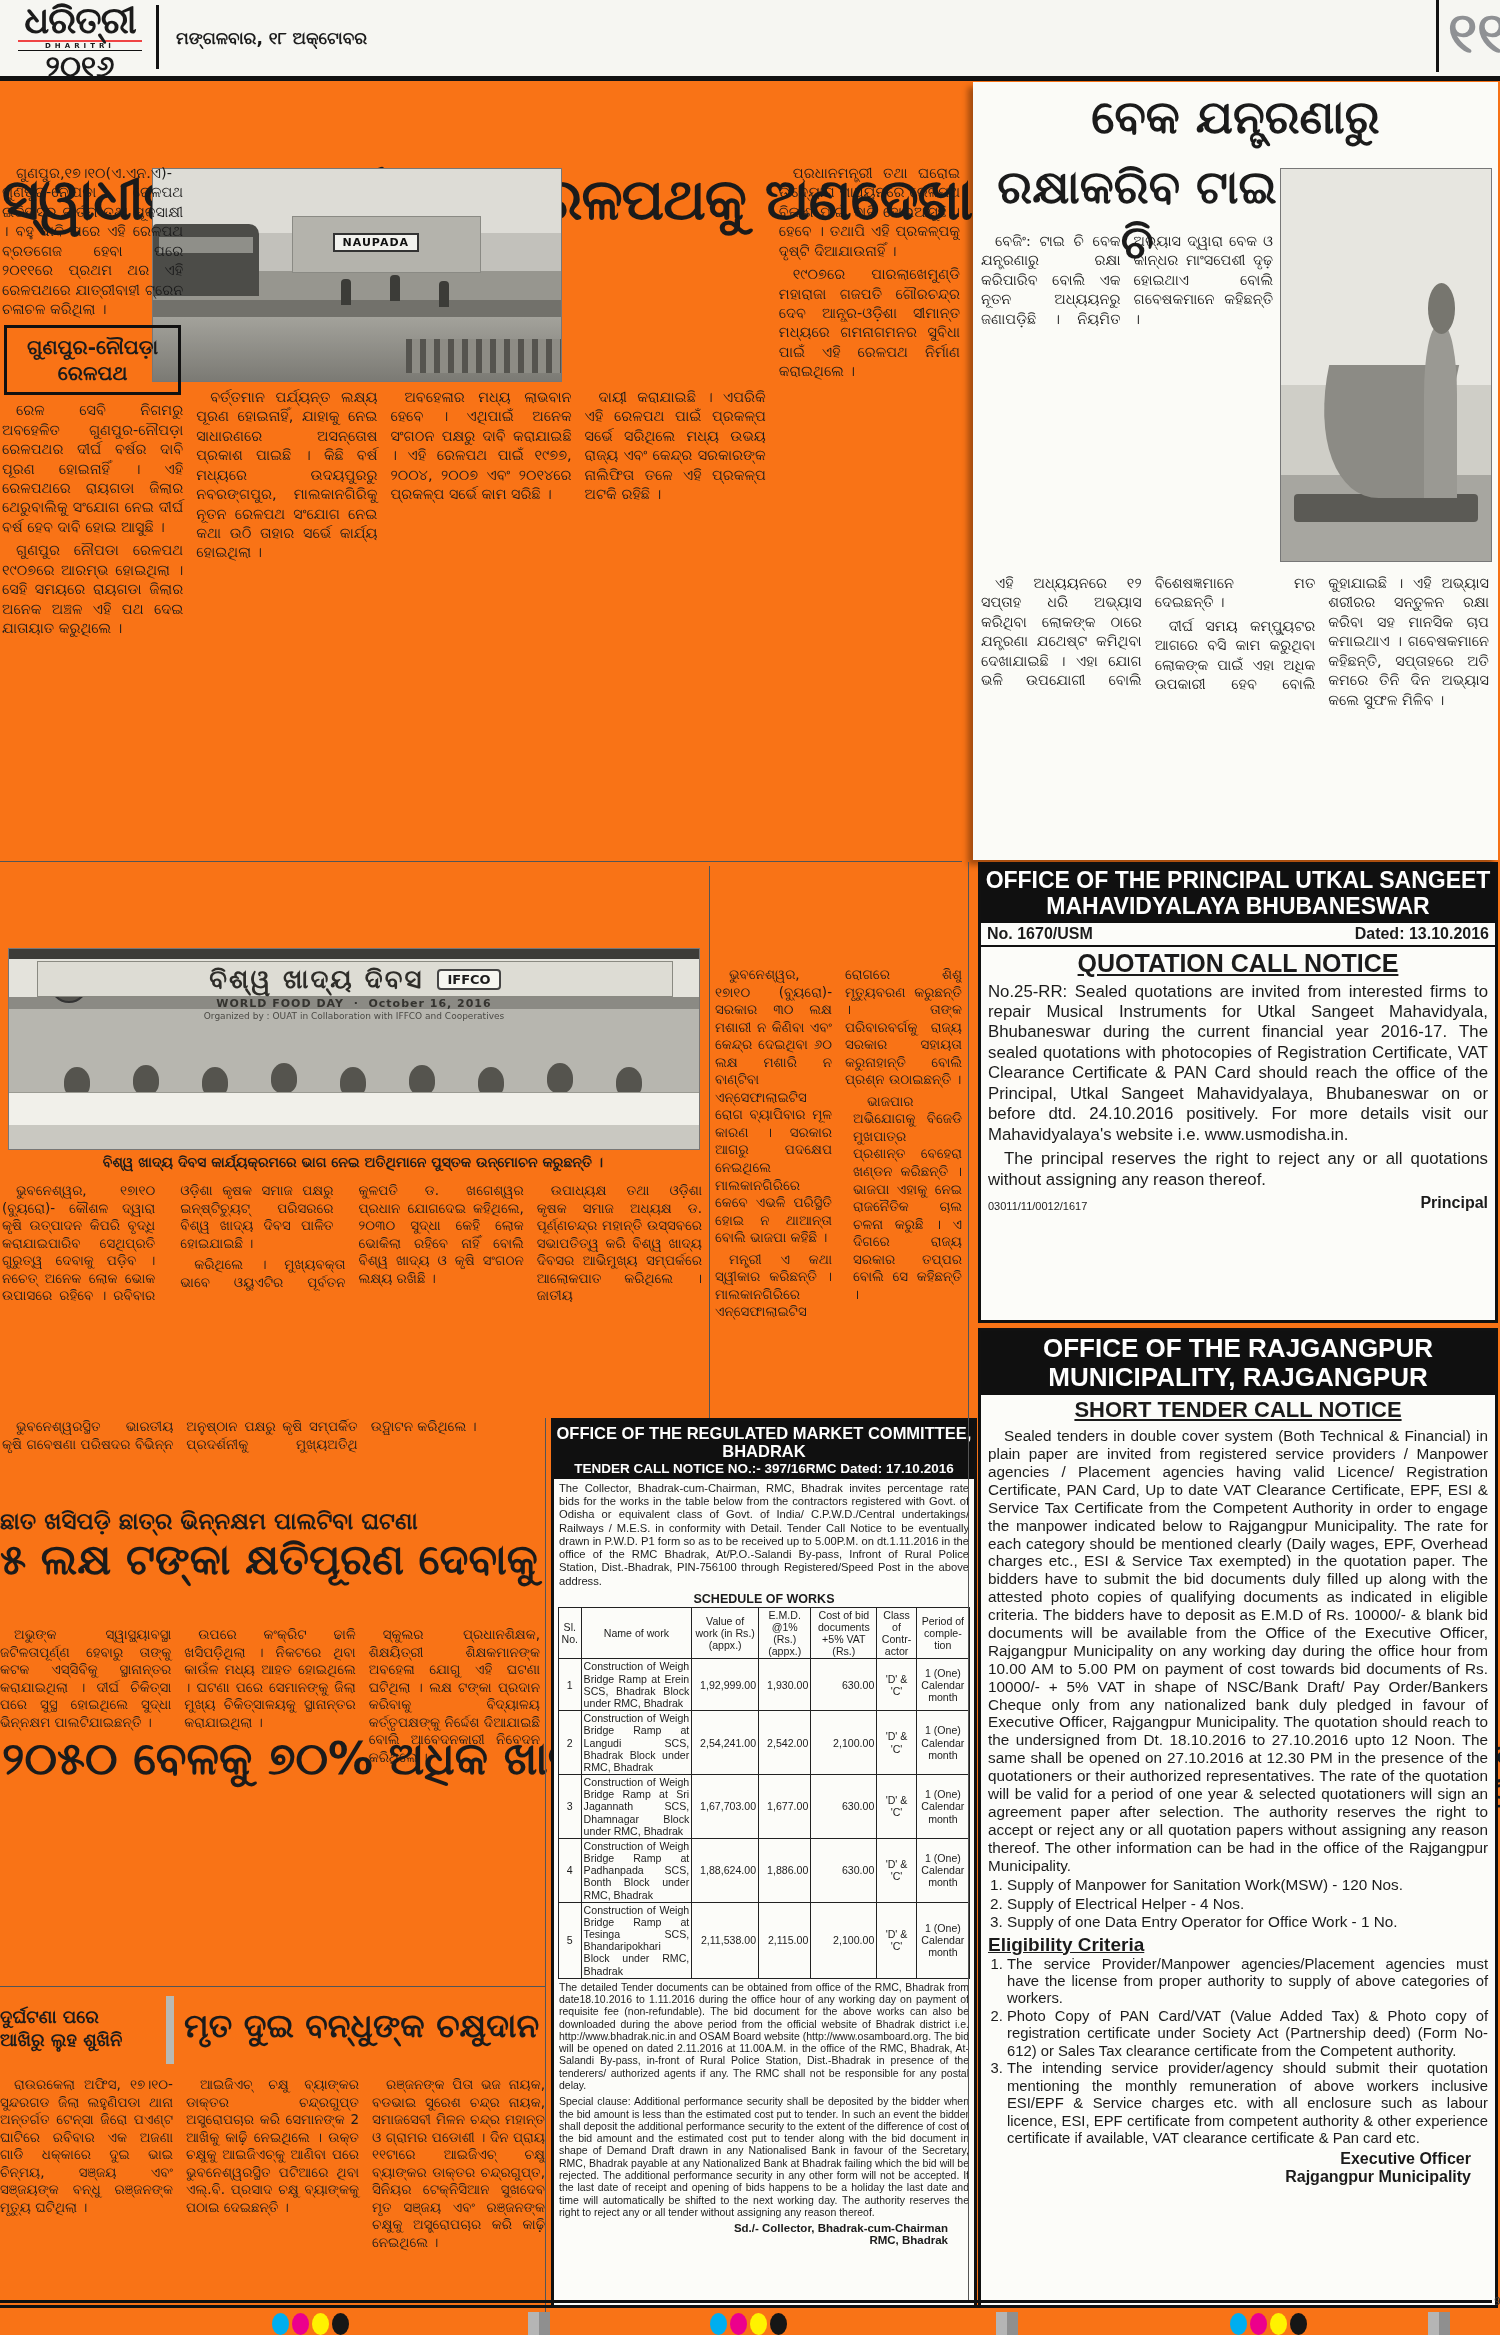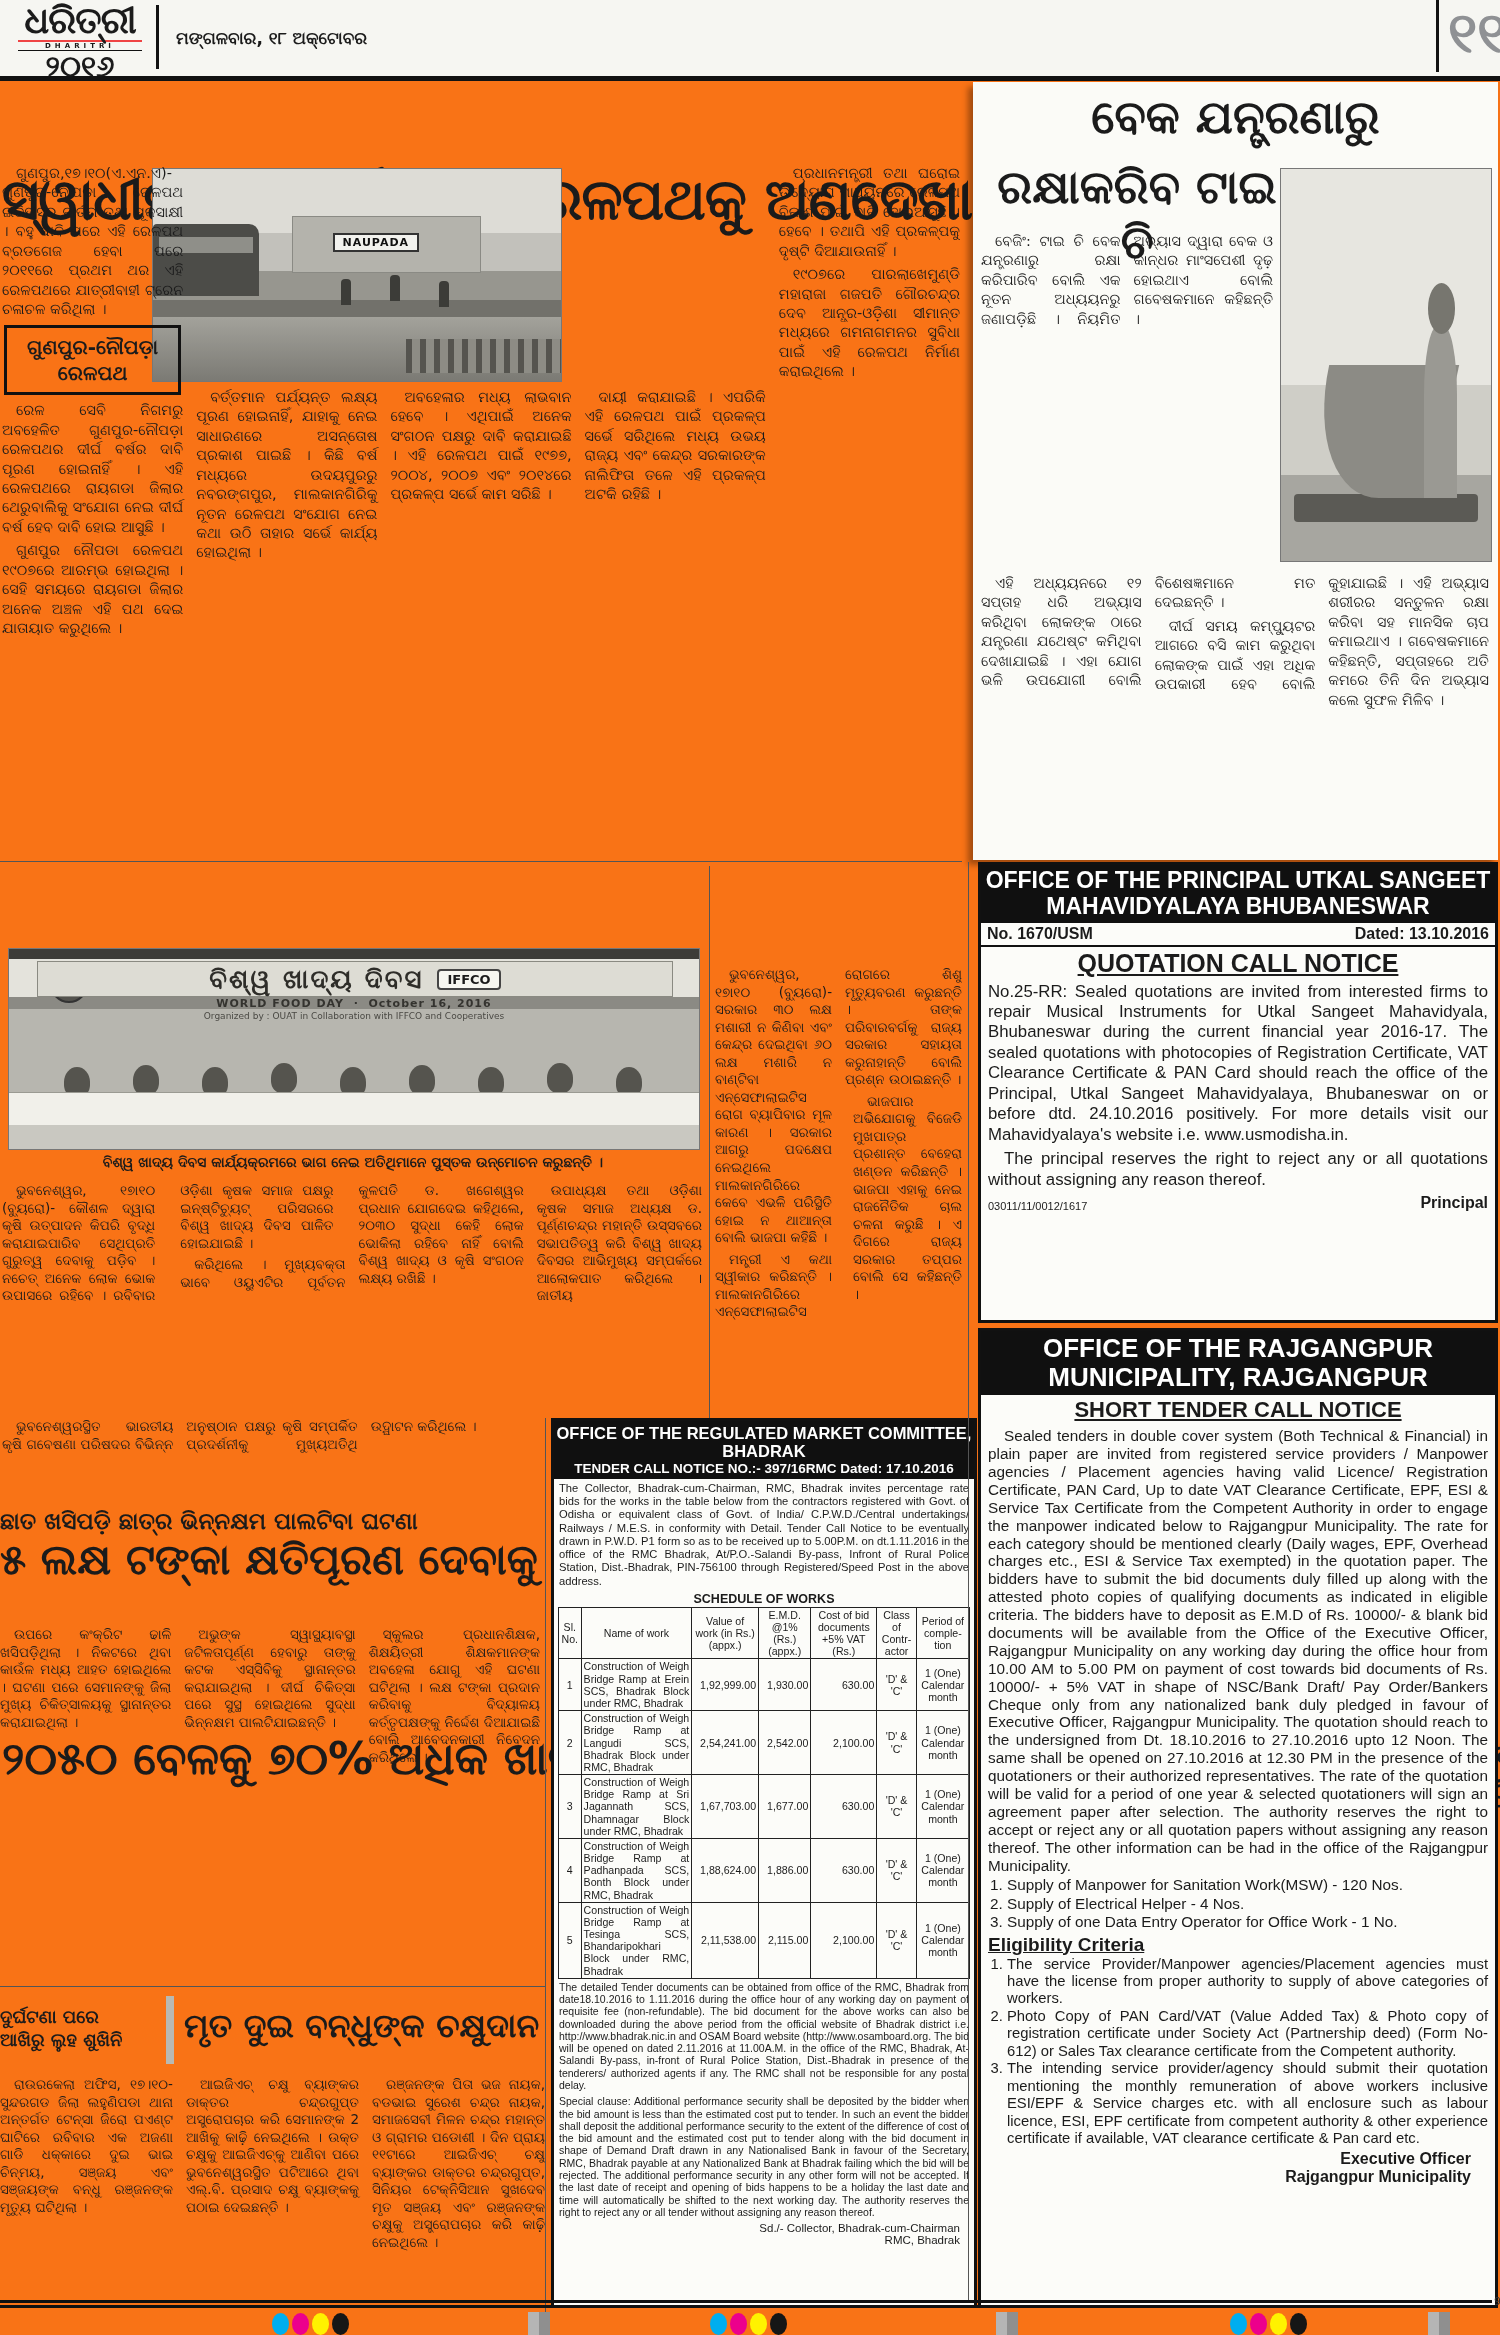--- a/index.html
+++ b/index.html
@@ -84,21 +84,21 @@
   .elig-title{font-size:19px;font-weight:bold;text-decoration:underline;padding:2px 7px 0;}
   .elig{margin:0;padding:0 7px 0 26px;font-size:14.8px;line-height:1.18;text-align:justify;}
   .bh-intro{font-size:11.2px;line-height:1.18;padding:3px 5px;text-align:justify;}
   .bh-sched{text-align:center;font-weight:bold;font-size:12.5px;margin:1px 0;}
   .bh table{width:calc(100% - 8px);margin:0 4px;border-collapse:collapse;font-size:10.6px;line-height:1.15;}
   .bh th,.bh td{border:1px solid #222;padding:1px 2px;vertical-align:middle;}
   .bh th{font-weight:normal;text-align:center;}
   .bh td.num{text-align:right;white-space:nowrap;}
   .bh td.ctr{text-align:center;}
   .bh-par{font-size:10.5px;line-height:1.17;padding:2px 5px;text-align:justify;}
-  .bh-sig{font-size:11.5px;font-weight:normal;text-align:right;padding:2px 14px 4px;}
+  .bh-sig{font-size:11.5px;font-weight:bold;text-align:right;padding:2px 26px 4px;}
   
   .foot-rule{position:absolute;left:0;top:2300px;width:1492px;height:3px;background:#111;box-shadow:0 5px 0 #111;}
   .plate{position:absolute;left:1494px;top:2295px;font-size:11px;color:#333;}
   .dotgrp{position:absolute;top:2313px;display:flex;gap:3px;}
   .dot{width:17px;height:22px;border-radius:50%;}
   .sq{position:absolute;top:2312px;width:22px;height:25px;background:linear-gradient(90deg,#b5b5b5 0 50%,#8f8f8f 50% 100%);}
   .c-c{background:#00aeef}.c-m{background:#ec008c}.c-y{background:#fff200}.c-k{background:#161616}
   .graybar{position:absolute;background:#b9b9b3;}
 </style>
 </head>
@@ -250,22 +250,22 @@
           <p style="margin:0 0 4px 8px;text-indent:14px;">ଭାଜପାର ଅଭିଯୋଗକୁ ବିଜେଡି ମୁଖପାତ୍ର ପ୍ରଶାନ୍ତ ବେହେରା ଖଣ୍ଡନ କରିଛନ୍ତି । ଭାଜପା ଏହାକୁ ନେଇ ରାଜନୈତିକ ଚାଲ ଚଳନା କରୁଛି । ଏ ଦିଗରେ ରାଜ୍ୟ ସରକାର ତପ୍ପର ବୋଲି ସେ କହିଛନ୍ତି ।</p>
         </div>
     </div>
   </div>
 
   <div class="abs" style="left:0;top:1508px;width:540px;height:478px;">
     <div class="kicker">ଛାତ ଖସିପଡ଼ି ଛାତ୍ର ଭିନ୍ନକ୍ଷମ ପାଲଟିବା ଘଟଣା</div>
     <div class="h-comp">୫ ଲକ୍ଷ ଟଙ୍କା କ୍ଷତିପୂରଣ ଦେବାକୁ ନିର୍ଦ୍ଦେଶ</div>
     <div class="abs jt body-xs mc3" style="left:0;top:118px;width:540px;height:352px;overflow:hidden;">
       <div>
+          <p style="margin:0 0 4px 0;text-indent:14px;">ଅଭୁଙ୍କ ସ୍ୱାସ୍ଥ୍ୟାବସ୍ଥା ଜଟିଳତାପୂର୍ଣ୍ଣ ହେବାରୁ ତାଙ୍କୁ କଟକ ଏସ୍‌ସିବିକୁ ସ୍ଥାନାନ୍ତର କରାଯାଇଥିଲା । ଦୀର୍ଘ ଚିକିତ୍ସା ପରେ ସୁସ୍ଥ ହୋଇଥିଲେ ସୁଦ୍ଧା ଭିନ୍ନକ୍ଷମ ପାଲଟିଯାଇଛନ୍ତି ।</p>
           <p style="margin:0 0 4px 0;text-indent:14px;">ଉପରେ କଂକ୍ରିଟ ଢାଳି ଖସିପଡ଼ିଥିଲା । ନିକଟରେ ଥିବା କାଉଁଳ ମଧ୍ୟ ଆହତ ହୋଇଥିଲେ । ଘଟଣା ପରେ ସେମାନଙ୍କୁ ଜିଲା ମୁଖ୍ୟ ଚିକିତ୍ସାଳୟକୁ ସ୍ଥାନାନ୍ତର କରାଯାଇଥିଲା ।</p>
-          <p style="margin:0 0 4px 0;text-indent:14px;">ଅଭୁଙ୍କ ସ୍ୱାସ୍ଥ୍ୟାବସ୍ଥା ଜଟିଳତାପୂର୍ଣ୍ଣ ହେବାରୁ ତାଙ୍କୁ କଟକ ଏସ୍‌ସିବିକୁ ସ୍ଥାନାନ୍ତର କରାଯାଇଥିଲା । ଦୀର୍ଘ ଚିକିତ୍ସା ପରେ ସୁସ୍ଥ ହୋଇଥିଲେ ସୁଦ୍ଧା ଭିନ୍ନକ୍ଷମ ପାଲଟିଯାଇଛନ୍ତି ।</p>
           <p style="margin:0 0 4px 0;text-indent:14px;">ସ୍କୁଲର ପ୍ରଧାନଶିକ୍ଷକ, ଶିକ୍ଷୟିତ୍ରୀ ଶିକ୍ଷକମାନଙ୍କ ଅବହେଳା ଯୋଗୁ ଏହି ଘଟଣା ଘଟିଥିଲା । ଲକ୍ଷ ଟଙ୍କା ପ୍ରଦାନ କରିବାକୁ ବିଦ୍ୟାଳୟ କର୍ତ୍ତୃପକ୍ଷଙ୍କୁ ନିର୍ଦ୍ଦେଶ ଦିଆଯାଇଛି ବୋଲି ଆବେଦନକାରୀ ନିବେଦନ କରିଥିଲେ ।</p>
         </div>
     </div>
   </div>
 
   <div class="hr" style="left:0;top:1986px;width:545px;height:1px;"></div>
   <div class="abs" style="left:0;top:1992px;width:545px;height:340px;">
     <div class="abs eye-kicker" style="left:0;top:14px;width:160px;">
       <div>ଦୁର୍ଘଟଣା ପରେ</div>
       <div>ଆଖିରୁ ଲୁହ ଶୁଖିନି</div>

